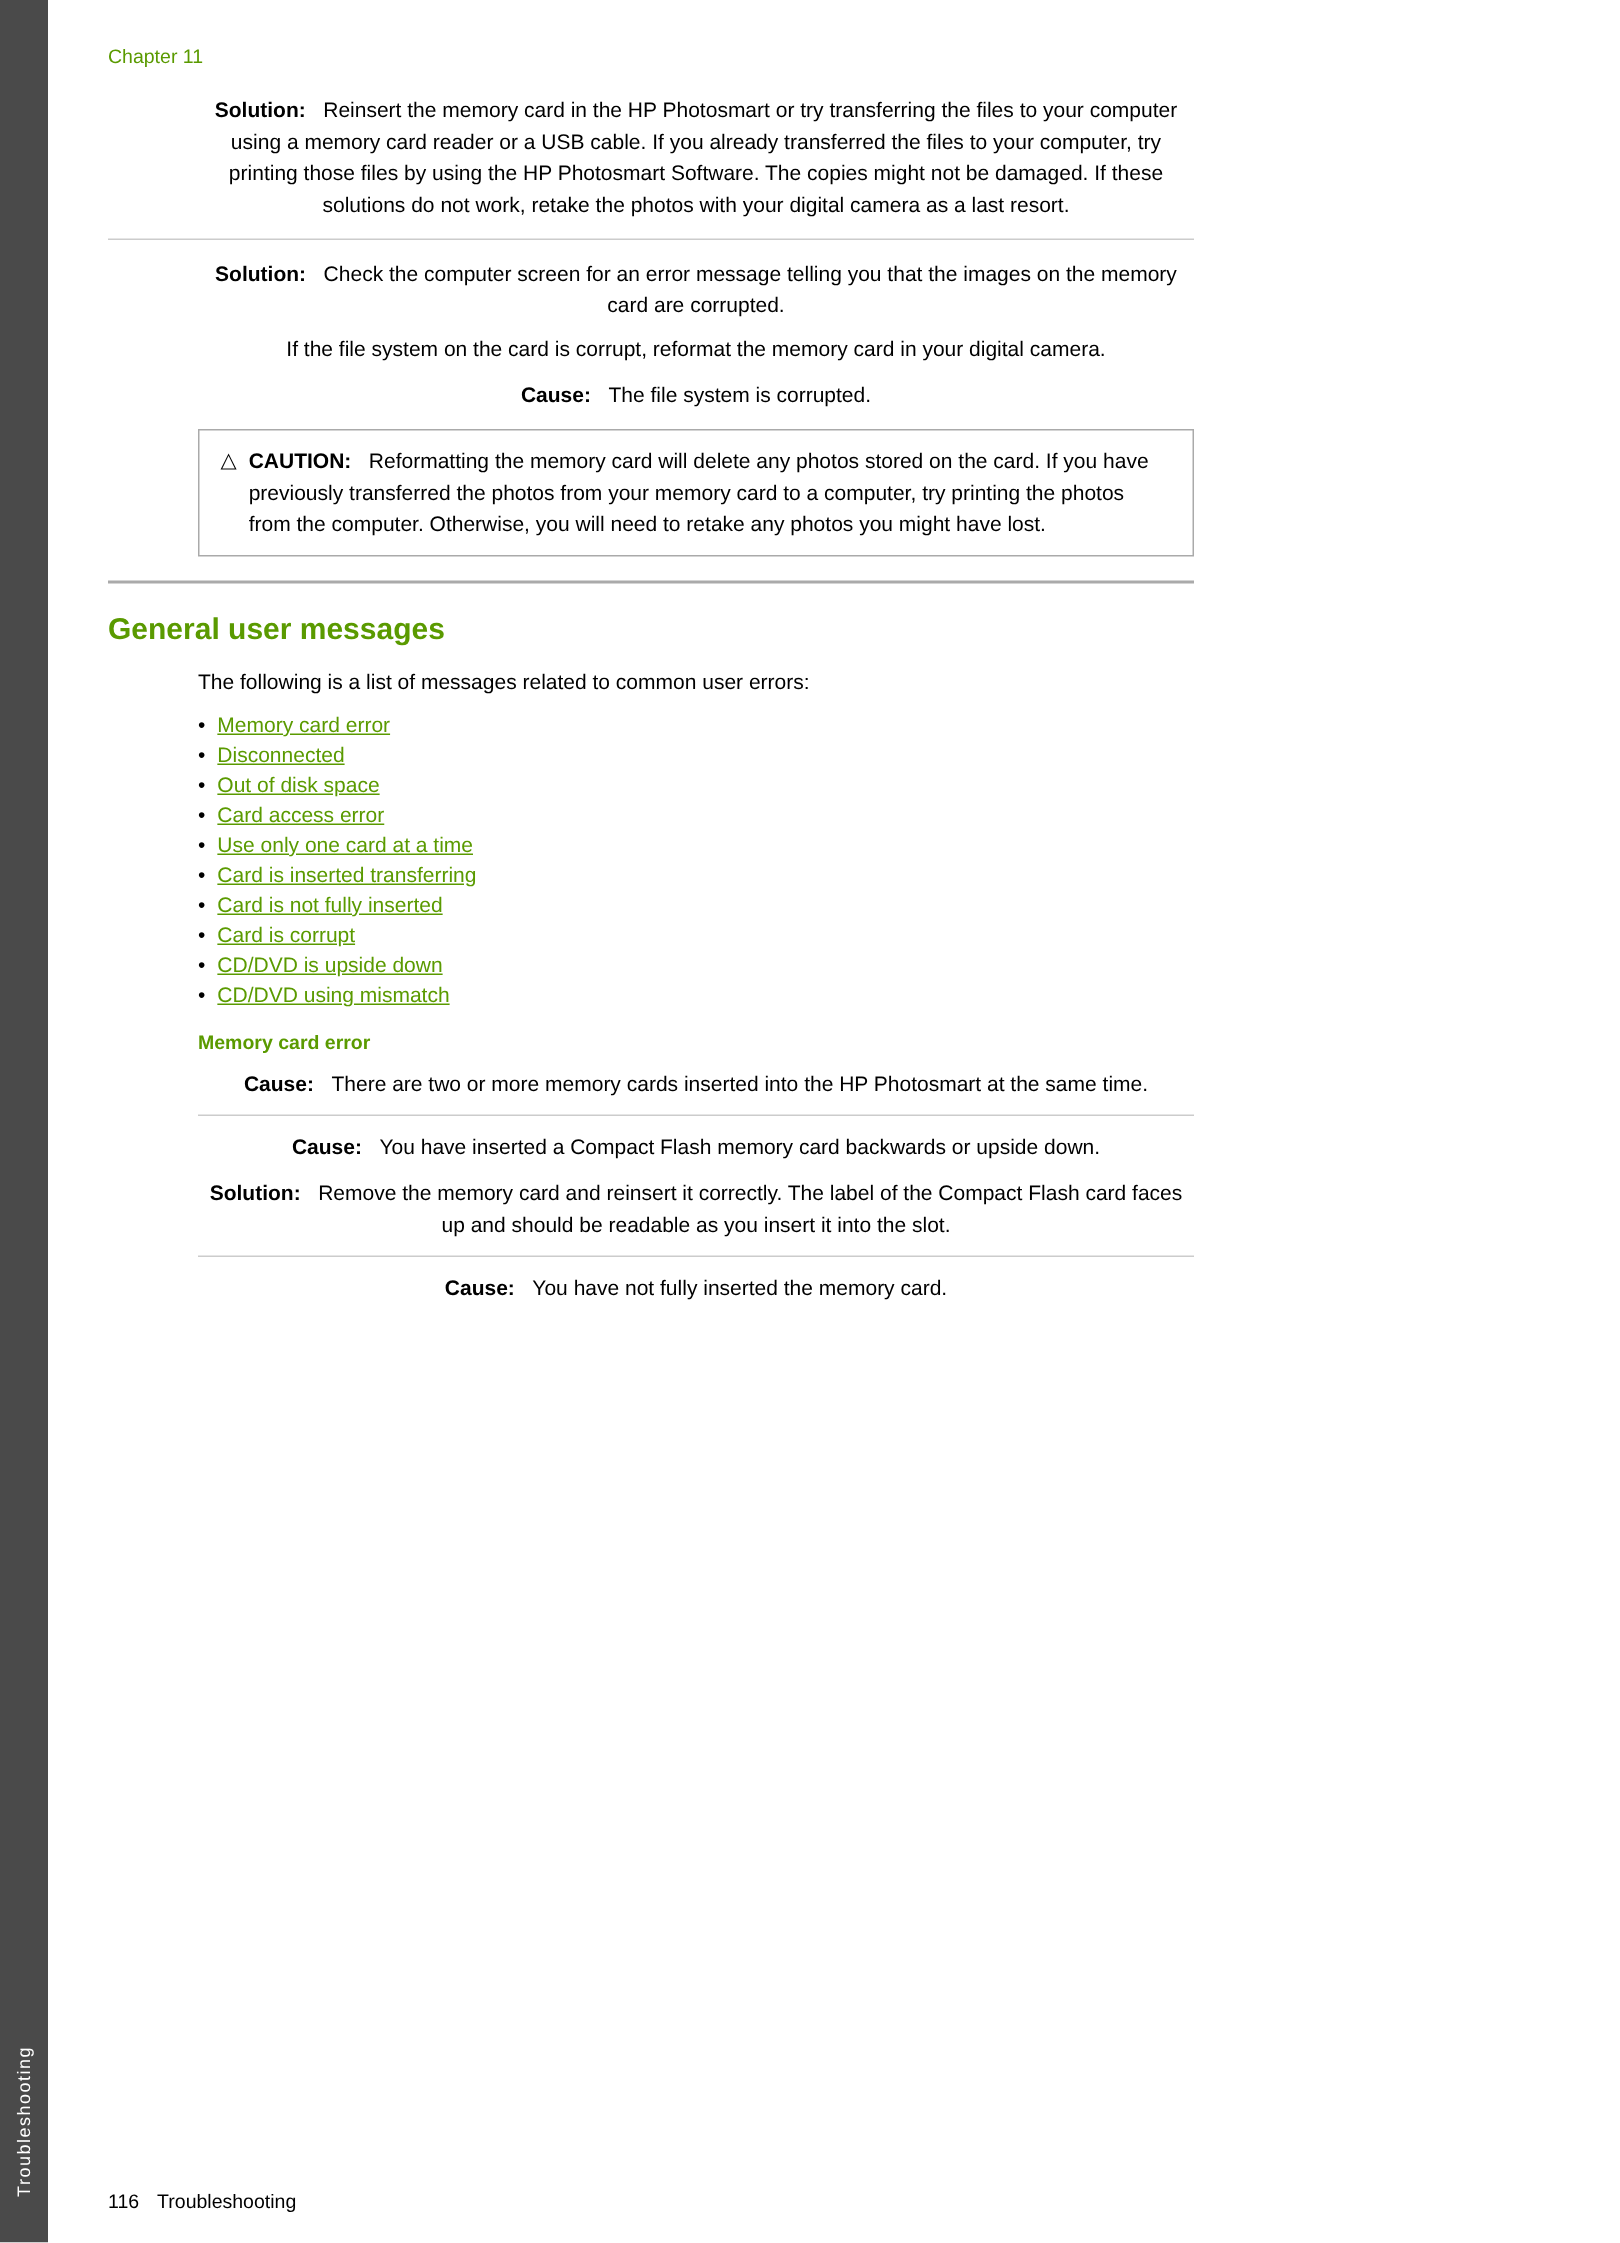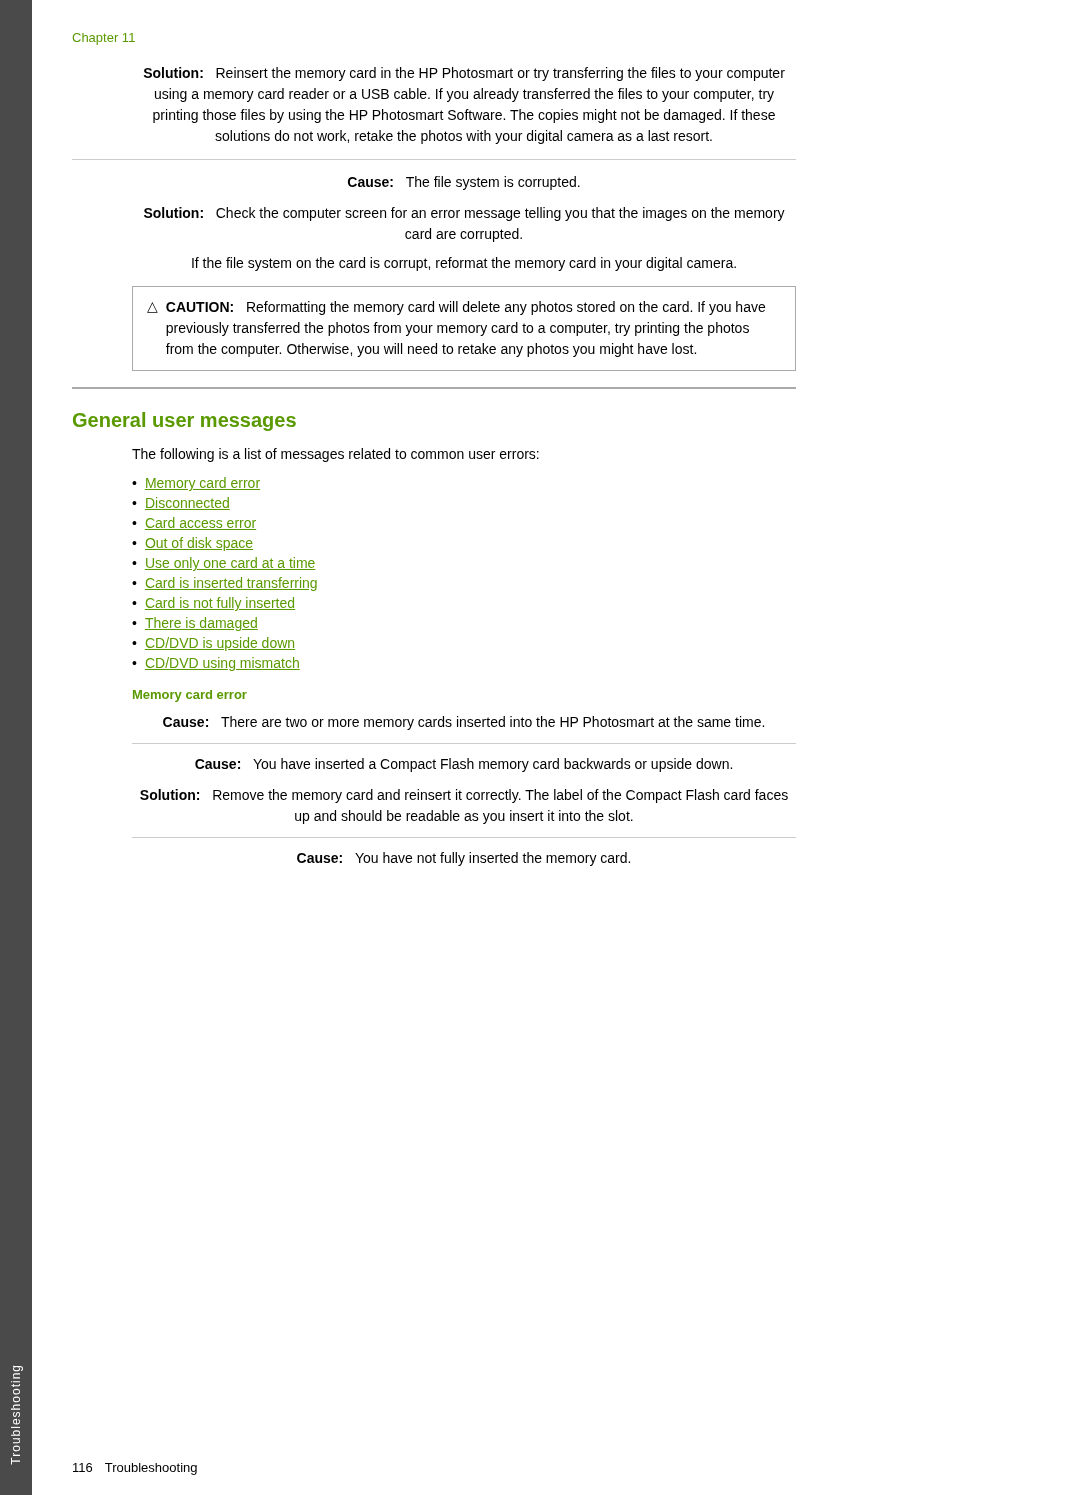--- a/index.html
+++ b/index.html
@@ -180,31 +180,31 @@
       <p>
         <span class="bold-label">Solution:</span>
         &nbsp;&nbsp;<span>Reinsert the memory card in the HP Photosmart or try transferring the files to your computer using a memory card reader or a USB cable. If you already transferred the files to your computer, try printing those files by using the HP Photosmart Software. The copies might not be damaged. If these solutions do not work, retake the photos with your digital camera as a last resort.</span>
       </p>
     </div>
 
     <hr class="divider">
 
     <div class="content-block indented">
       <p>
-        <span class="bold-label">Cause:</span>
-        &nbsp;&nbsp;<span>The file system is corrupted.</span>
-      </p>
-    </div>
-
-    <div class="content-block indented">
-      <p>
         <span class="bold-label">Solution:</span>
         &nbsp;&nbsp;<span>Check the computer screen for an error message telling you that the images on the memory card are corrupted.</span>
       </p>
       <p style="margin-top:8px;line-height:1.5;">If the file system on the card is corrupt, reformat the memory card in your digital camera.</p>
+    </div>
+
+    <div class="content-block indented">
+      <p>
+        <span class="bold-label">Cause:</span>
+        &nbsp;&nbsp;<span>The file system is corrupted.</span>
+      </p>
     </div>
 
     <div class="caution-box indented">
       <span class="caution-icon">△</span>
       <span class="caution-text">
         <span class="bold-label">CAUTION:</span>
         &nbsp;&nbsp;<span>Reformatting the memory card will delete any photos stored on the card. If you have previously transferred the photos from your memory card to a computer, try printing the photos from the computer. Otherwise, you will need to retake any photos you might have lost.</span>
       </span>
     </div>
 
@@ -215,36 +215,36 @@
     <p class="intro-para indented">The following is a list of messages related to common user errors:</p>
 
     <ul class="bullet-list indented">
       <li>
           <a>Memory card error</a>
         </li>
       <li>
           <a>Disconnected</a>
         </li>
       <li>
+          <a>Out of disk space</a>
+        </li>
+      <li>
           <a>Card access error</a>
         </li>
       <li>
-          <a>Out of disk space</a>
-        </li>
-      <li>
           <a>Use only one card at a time</a>
         </li>
       <li>
           <a>Card is inserted transferring</a>
         </li>
       <li>
           <a>Card is not fully inserted</a>
         </li>
       <li>
-          <a>There is damaged</a>
+          <a>Card is corrupt</a>
         </li>
       <li>
           <a>CD/DVD is upside down</a>
         </li>
       <li>
           <a>CD/DVD using mismatch</a>
         </li>
     </ul>
 
     <div class="subsection-heading indented">Memory card error</div>

